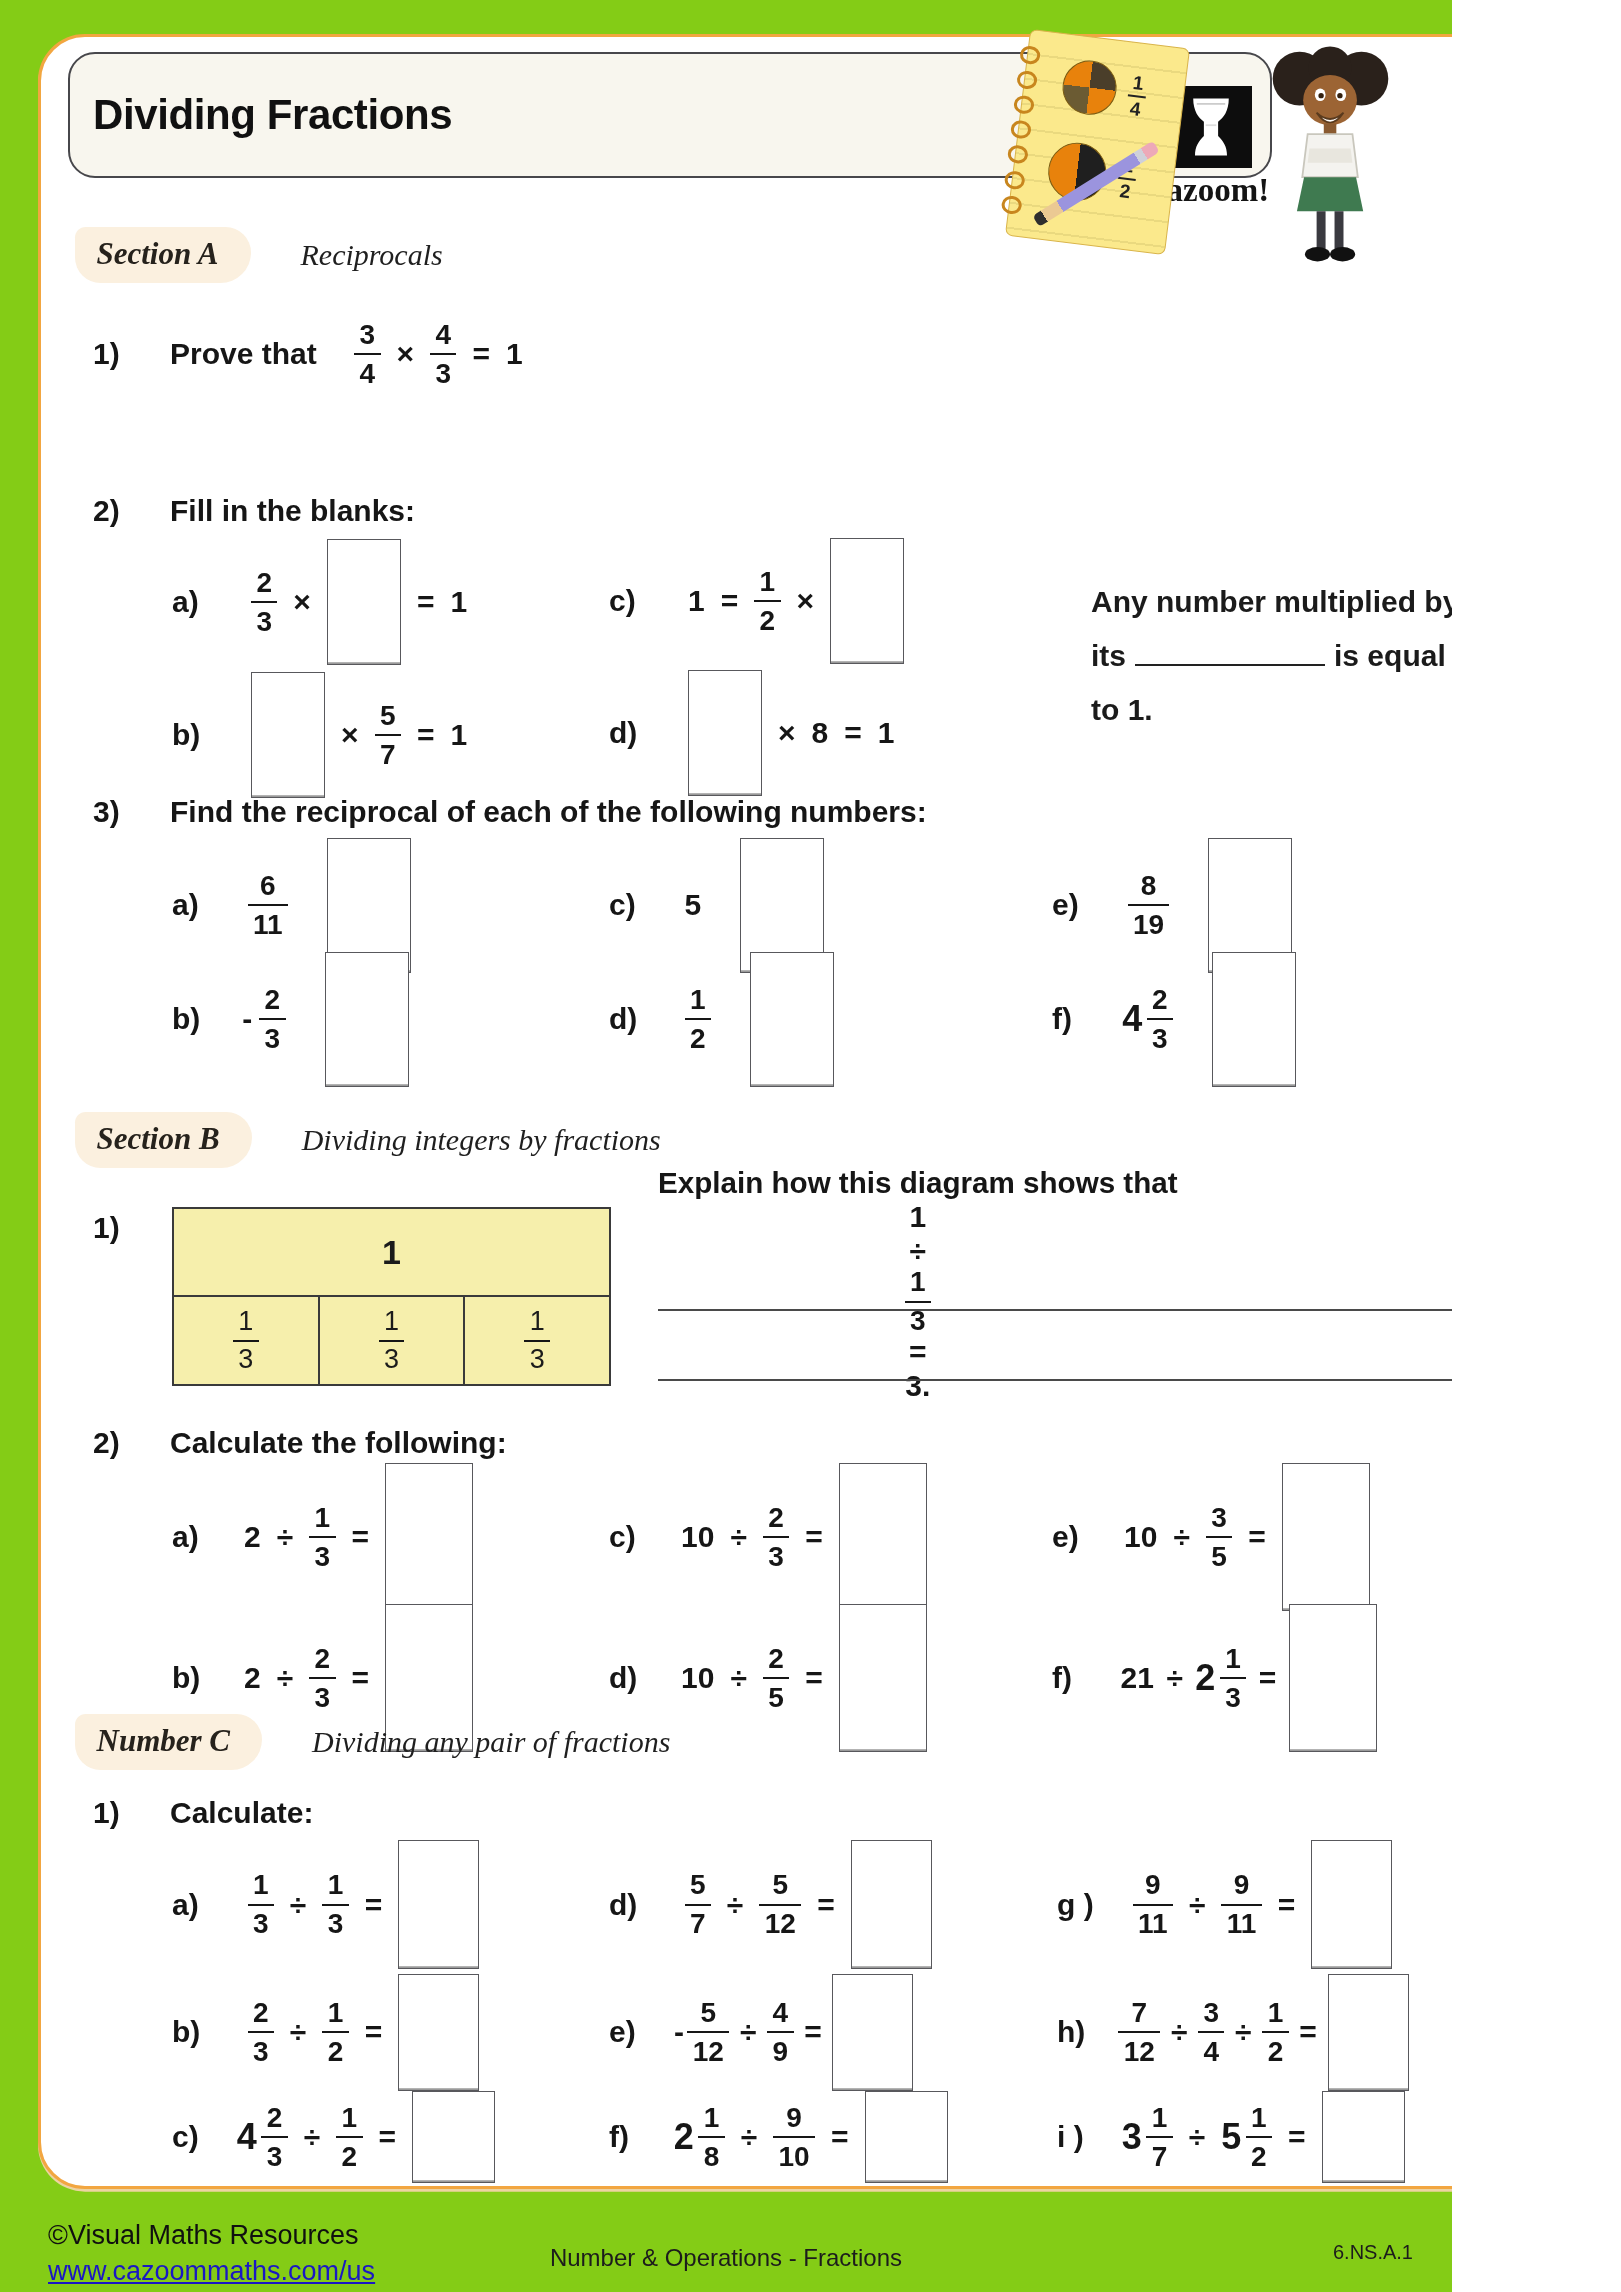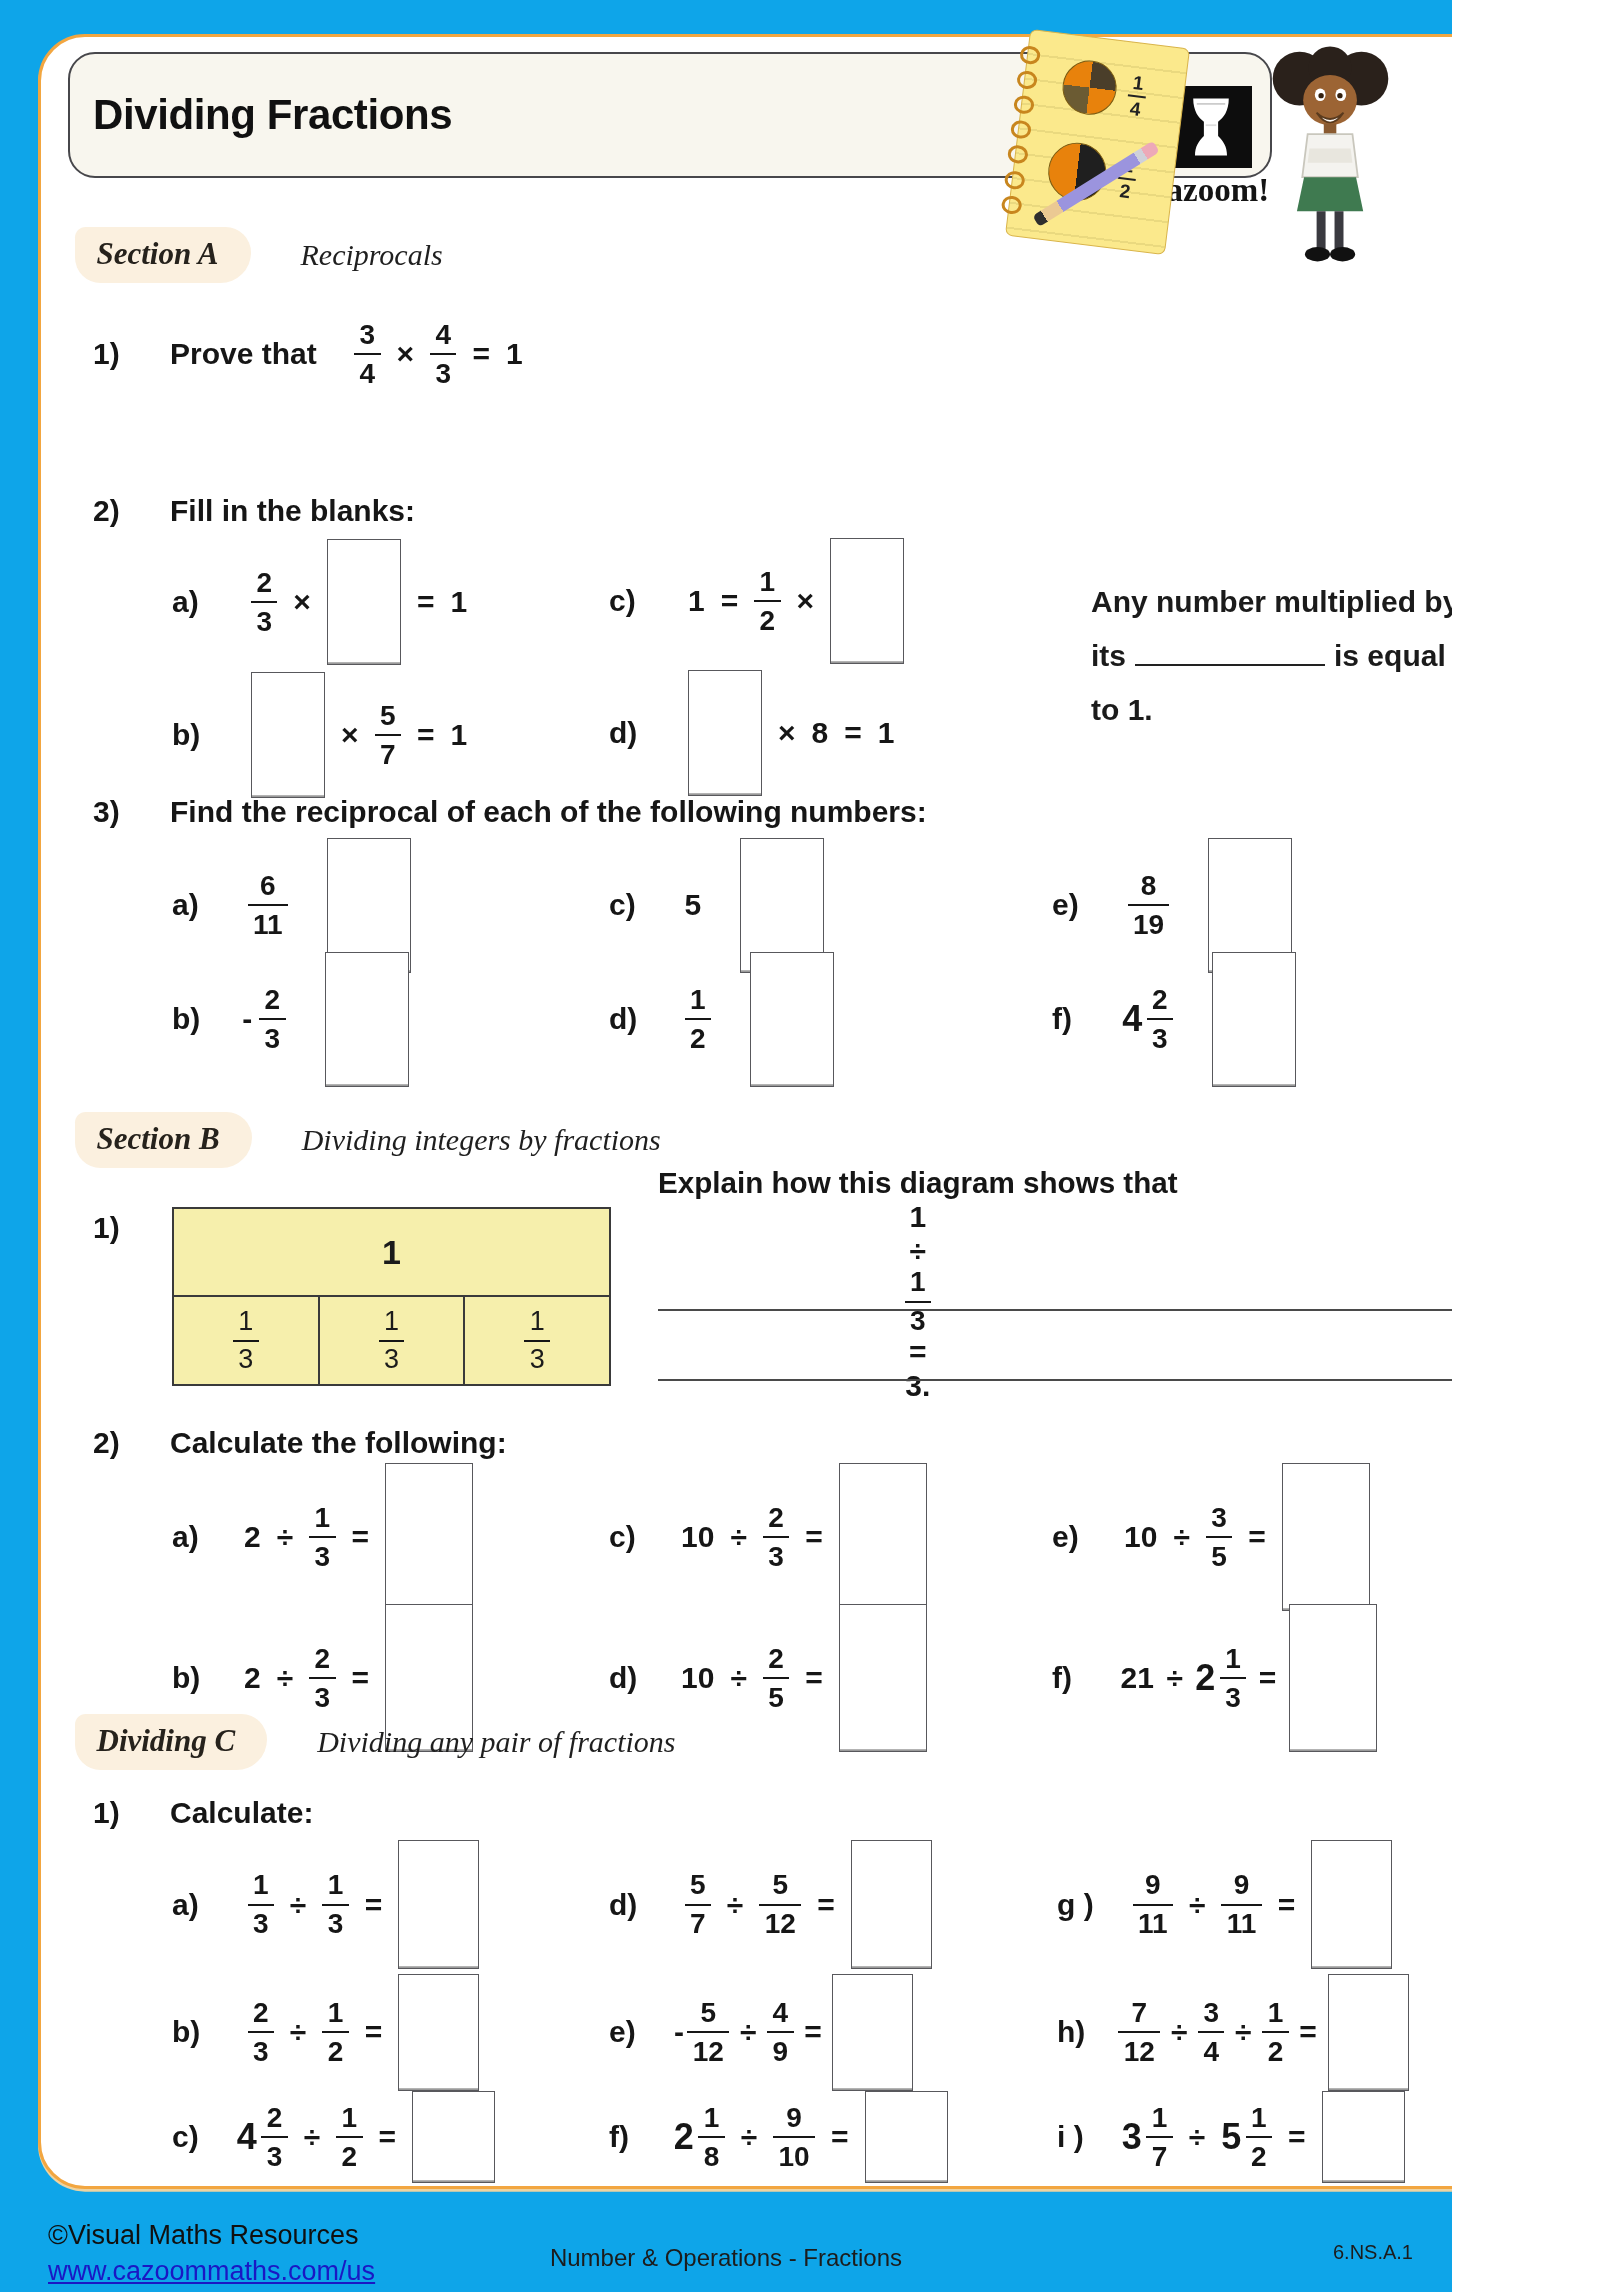--- a/index.html
+++ b/index.html
@@ -1,17 +1,17 @@
 <!DOCTYPE html>
 <html style="font-size:14.3px"><head>
 <meta charset="utf-8">
 <style>
   html,body{margin:0;padding:0;background:#fff;}
   body{font-family:"Liberation Sans",sans-serif;color:#1b1b1b;}
-  .page{position:relative;width:1452px;height:2293px;background:#0ea5e9;overflow:hidden;}
+  .page{position:relative;width:1452px;height:2293px;background:#84cc16;overflow:hidden;}
 
   
   .frame{position:absolute;left:38px;top:34px;width:1535px;height:2149px;
          border:3.6px solid #F2A640;border-radius:47px;background:#fff;
          box-shadow:0 2.7px 0 #ecd3a2;}
 
   
   .header-box{position:absolute;left:68px;top:52px;width:1200px;height:122px;
       background:#F8F6EE;border:2.7px solid #47474B;border-radius:27px;
       display:flex;align-items:center;z-index:1;}
@@ -416,21 +416,21 @@
       <span class="frac">
           <span class="n">1</span>
           <span class="d">3</span>
         </span>
     </span>
     <span>=</span>
     <span class="abox bx-c"></span>
   </div>
 
   <div class="sec-head" style="left:75px;top:1714px;">
-    <span class="sec-label">Dividing C</span>
+    <span class="sec-label">Number C</span>
     <span class="sec-sub">Dividing any pair of fractions</span>
   </div>
 
   <div class="row" style="left:93px;top:1796px;">
     <span class="qnum">1)</span>
     <span>Calculate:</span>
   </div>
 
   <div class="row" style="left:172px;top:1838px;height:133px;">
     <span class="plabel">a)</span>

